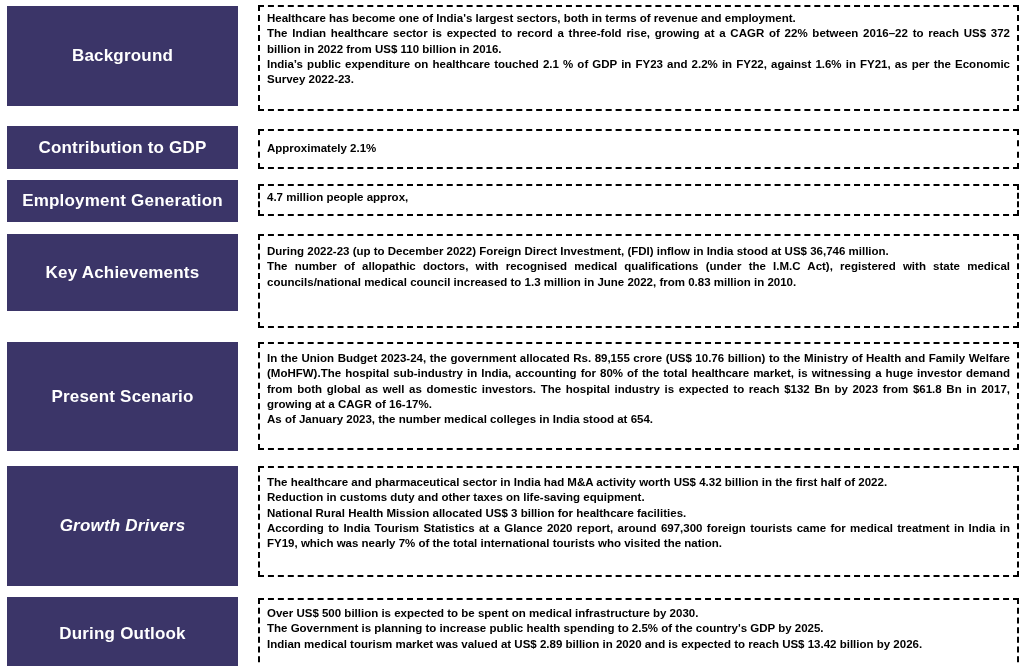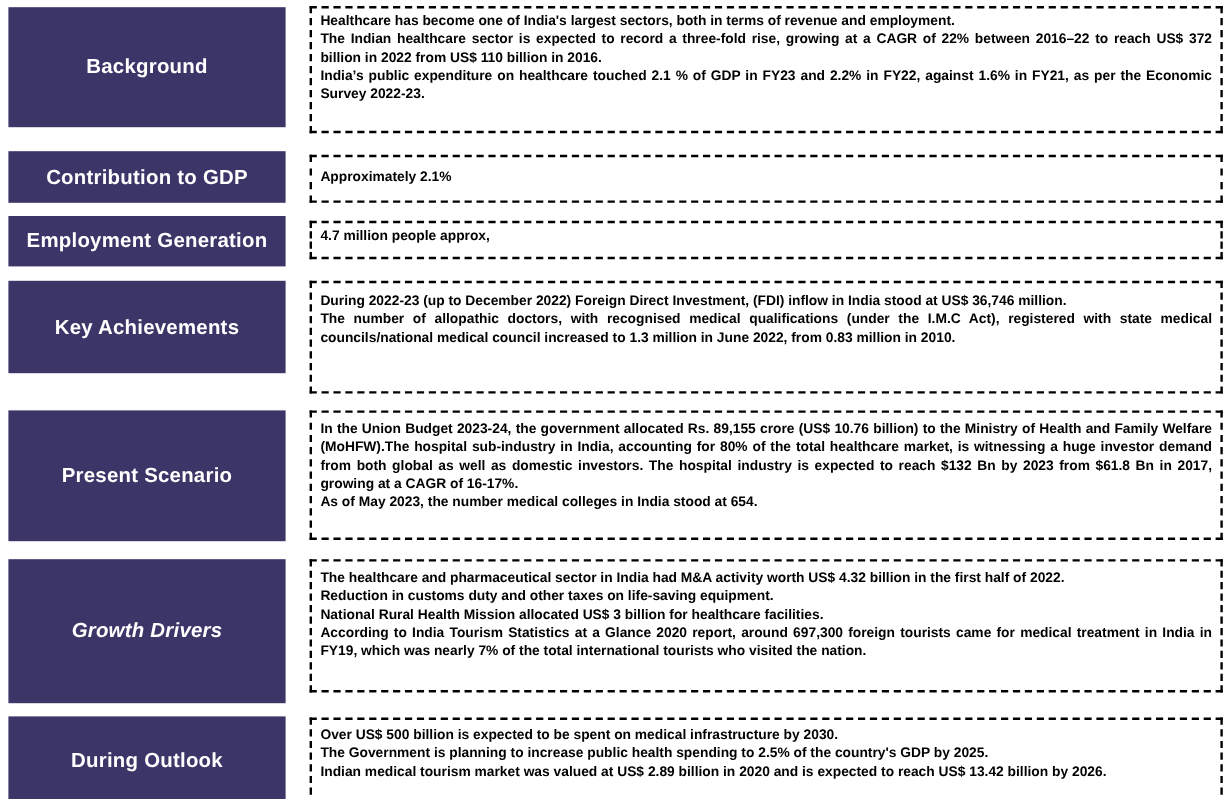--- a/index.html
+++ b/index.html
@@ -115,21 +115,21 @@
     <div class="content-box">
       <div class="p">During 2022-23 (up to December 2022) Foreign Direct Investment, (FDI) inflow in India stood at US$ 36,746 million.</div>
       <div class="p">The number of allopathic doctors, with recognised medical qualifications (under the I.M.C Act), registered with state medical councils/national medical council increased to 1.3 million in June 2022, from 0.83 million in 2010.</div>
     </div>
   </div>
 
   <div class="row r5">
     <div class="label-box">Present Scenario</div>
     <div class="content-box">
       <div class="p">In the Union Budget 2023-24, the government allocated Rs. 89,155 crore (US$ 10.76 billion) to the Ministry of Health and Family Welfare (MoHFW).The hospital sub-industry in India, accounting for 80% of the total healthcare market, is witnessing a huge investor demand from both global as well as domestic investors. The hospital industry is expected to reach $132 Bn by 2023 from $61.8 Bn in 2017, growing at a CAGR of 16-17%.</div>
-      <div class="p">As of May 2023, the number medical colleges in India stood at 654.</div>
+      <div class="p">As of January 2023, the number medical colleges in India stood at 654.</div>
     </div>
   </div>
 
   <div class="row r6">
     <div class="label-box">Growth Drivers</div>
     <div class="content-box">
       <div class="p">The healthcare and pharmaceutical sector in India had M&amp;A activity worth US$ 4.32 billion in the first half of 2022.</div>
       <div class="p">Reduction in customs duty and other taxes on life-saving equipment.</div>
       <div class="p">National Rural Health Mission allocated US$ 3 billion for healthcare facilities.</div>
       <div class="p">According to India Tourism Statistics at a Glance 2020 report, around 697,300 foreign tourists came for medical treatment in India in FY19, which was nearly 7% of the total international tourists who visited the nation.</div>

